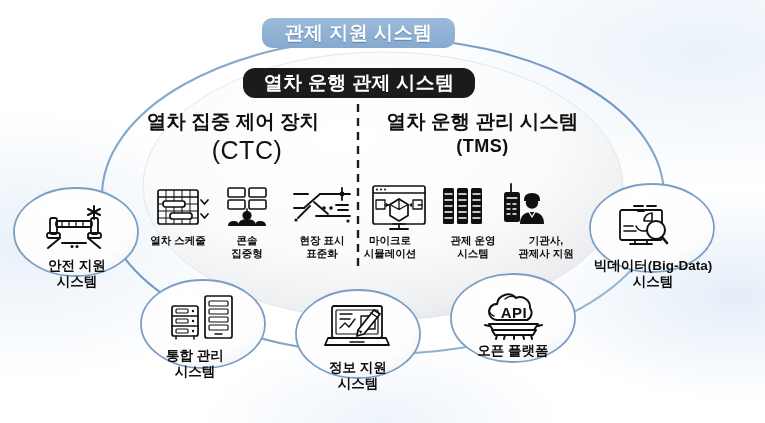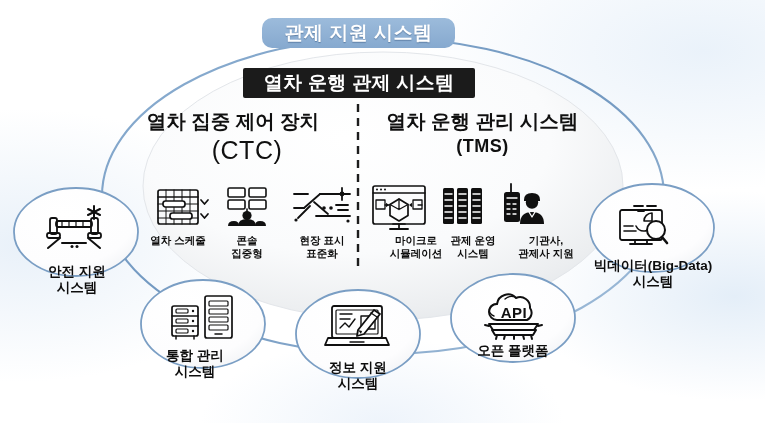--- a/index.html
+++ b/index.html
@@ -25,21 +25,21 @@
     position:absolute;left:262px;top:18px;width:193px;height:30px;
     background:linear-gradient(180deg,#9cbbdb 0%,#86a9cf 100%);
     border-radius:10px;
     display:flex;align-items:center;justify-content:center;
     color:#ffffff;font-size:19px;font-weight:bold;letter-spacing:.5px;
     text-shadow:0 1px 1px rgba(40,70,110,.45);
     z-index:6;
   }
   #mid-banner{
     position:absolute;left:243px;top:68px;width:232px;height:30px;
-    background:#1b1b1b;border-radius:2px;
+    background:#1b1b1b;border-radius:12px;
     display:flex;align-items:center;justify-content:center;
     color:#ffffff;font-size:19px;font-weight:bold;letter-spacing:.3px;
     z-index:6;
   }
   #ctc-title{left:124px;top:110px;width:218px;font-size:19.5px;font-weight:bold;}
   #ctc-abbr {left:138px;top:136px;width:218px;font-size:25px;font-weight:normal;letter-spacing:.5px;}
   #tms-title{left:365px;top:110px;width:235px;font-size:19.5px;font-weight:bold;}
   #tms-abbr {left:365px;top:136px;width:235px;font-size:18px;font-weight:bold;letter-spacing:.5px;}
 
   .sub-lbl{font-size:10.5px;font-weight:bold;color:#0d0d0d;line-height:1.25;}
@@ -291,28 +291,28 @@
   <div class="lbl" id="ctc-abbr">(CTC)</div>
   <div class="lbl" id="tms-title">열차 운행 관리 시스템</div>
   <div class="lbl" id="tms-abbr">(TMS)</div>
 
   <div class="lbl sub-lbl" style="left:144px;top:234px;width:68px;">열차 스케줄</div>
   <div class="lbl sub-lbl" style="left:214px;top:234px;width:66px;">콘솔
 집중형</div>
   <div class="lbl sub-lbl" style="left:286px;top:234px;width:72px;">현장 표시
 표준화</div>
 
-  <div class="lbl sub-lbl" style="left:380px;top:234px;width:72px;">마이크로
+  <div class="lbl sub-lbl" style="left:354px;top:234px;width:72px;">마이크로
 시뮬레이션</div>
   <div class="lbl sub-lbl" style="left:437px;top:234px;width:72px;">관제 운영
 시스템</div>
   <div class="lbl sub-lbl" style="left:505px;top:234px;width:82px;">기관사,
 관제사 지원</div>
 
-  <div class="lbl sat-lbl" style="left:16px;top:258px;width:122px;margin-top:6px;">안전 지원
+  <div class="lbl sat-lbl" style="left:16px;top:258px;width:122px;">안전 지원
 시스템</div>
   <div class="lbl sat-lbl" style="left:555px;top:258px;width:196px;">빅데이터(Big-Data)
 시스템</div>
   <div class="lbl sat-lbl" style="left:135px;top:348px;width:120px;">통합 관리
 시스템</div>
   <div class="lbl sat-lbl" style="left:298px;top:360px;width:120px;">정보 지원
 시스템</div>
   <div class="lbl sat-lbl" style="left:453px;top:343px;width:120px;">오픈 플랫폼</div>
 
 </div>

